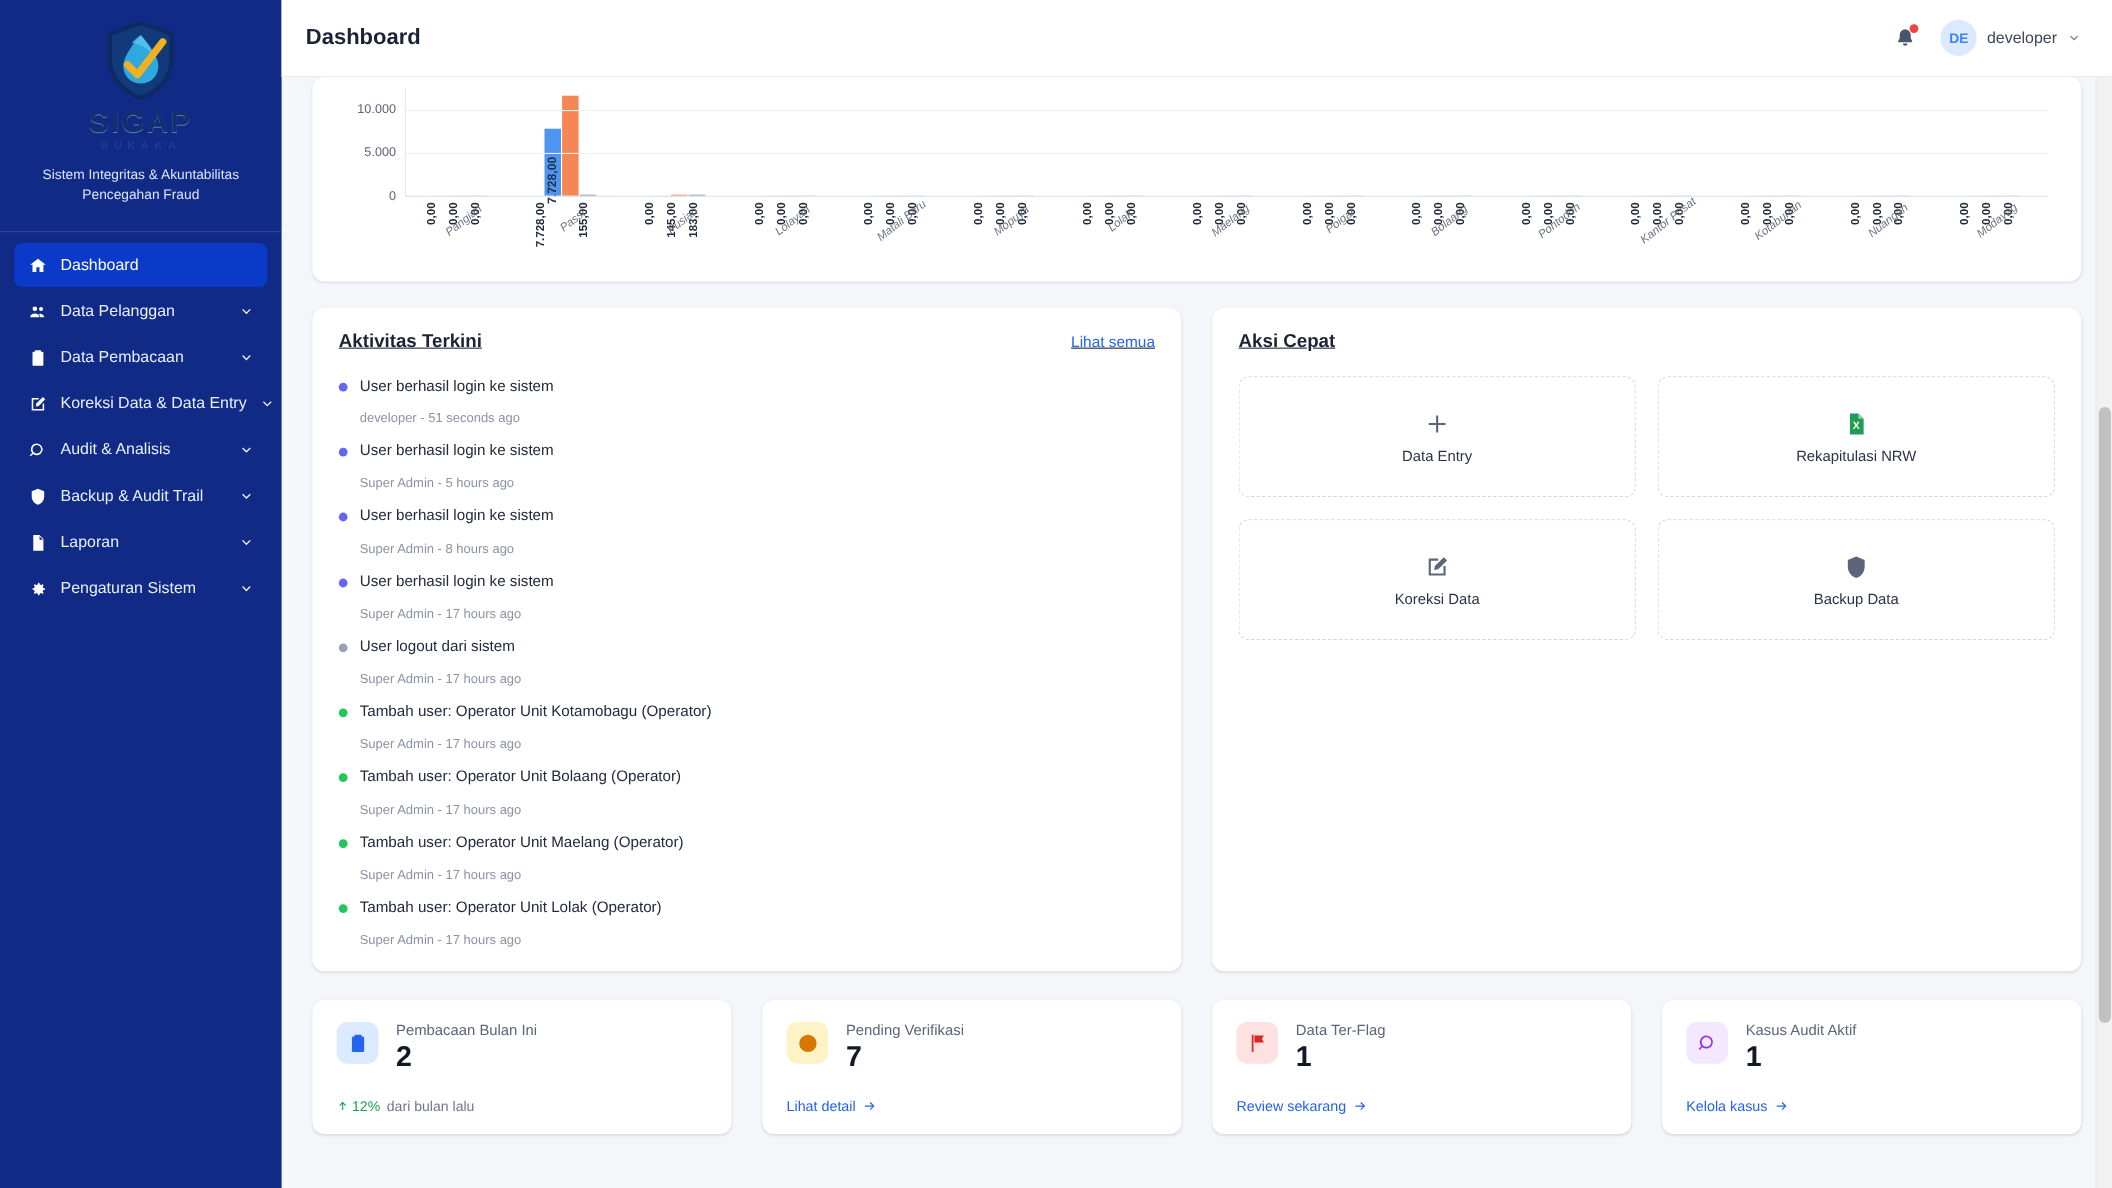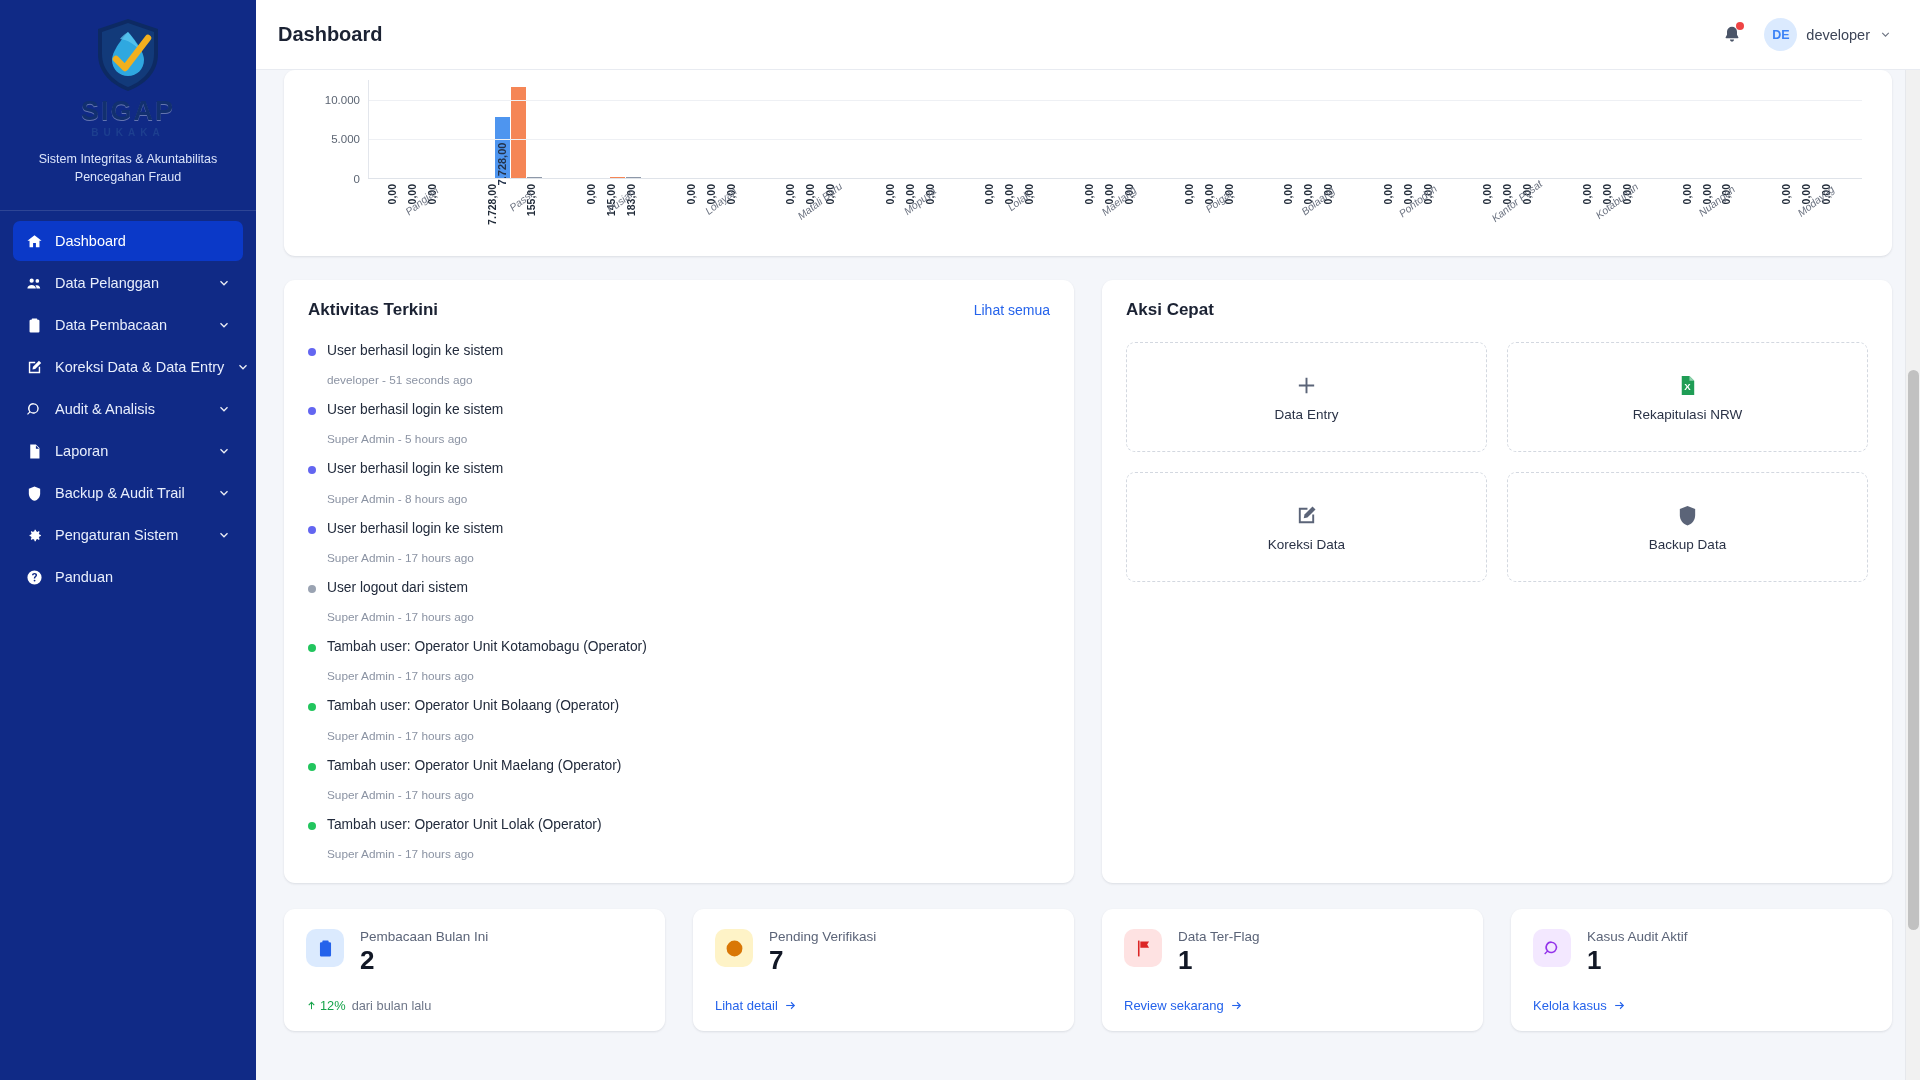--- a/index.html
+++ b/index.html
@@ -146,21 +146,21 @@
     position: absolute; top: 16px; left: 50%;
     font-size: 10.5px; color: #6b7280; font-style: italic;
     white-space: nowrap;
     transform-origin: left top;
     transform: rotate(-38deg) translate(-50%, 0);
   }
 
   
   .row2 { display: flex; gap: 28px; margin-top: 24px; }
   .panel { flex: 1 1 0; min-width: 0; padding: 20px 24px 22px; }
-  .panel-head { display: flex; align-items: center; justify-content: space-between; margin-bottom: 22px; }
+  .panel-head { display: flex; align-items: center; justify-content: space-between; margin-bottom: 22px; text-decoration: underline; }
   .panel-title { font-size: 17px; font-weight: 700; color: #1b2233; }
   .link-blue { font-size: 14px; color: #2563eb; cursor: pointer; text-decoration: none; }
 
   .activity { display: flex; flex-direction: column; gap: 14px; }
   .act-item { display: flex; gap: 11px; align-items: flex-start; }
   .dot { width: 8px; height: 8px; border-radius: 50%; margin-top: 6px; flex: 0 0 8px; }
   .act-text { font-size: 13.8px; color: #222b3c; line-height: 1.25; }
   .act-meta { font-size: 11.8px; color: #8b93a3; margin-top: 14px; }
 
   .qa-grid { display: grid; grid-template-columns: 1fr 1fr; gap: 20px; }
@@ -279,57 +279,49 @@
             </svg>
           </span>
           <span class="nav-label">Audit &amp; Analisis</span>
           <span class="chev"><svg viewBox="0 0 24 24">
               <polyline points="6,9 12,15 18,9"></polyline>
             </svg></span>
         </div>
         <div class="nav-item">
           <span class="nav-icon">
             <svg class="" viewBox="0 0 24 24">
-              <path d="M6 2h8l5 5v15H6zm8 1.6V8h4.4zM8.5 12h7v1.6h-7zm0 3.4h7V17h-7z"></path>
+              <path d="M12 2 4 5.2v6.3C4 17 7.4 21 12 22.4 16.6 21 20 17 20 11.5V5.2z"></path>
             </svg>
           </span>
-          <span class="nav-label">Laporan</span>
+          <span class="nav-label">Backup &amp; Audit Trail</span>
           <span class="chev"><svg viewBox="0 0 24 24">
               <polyline points="6,9 12,15 18,9"></polyline>
             </svg></span>
         </div>
         <div class="nav-item">
           <span class="nav-icon">
             <svg class="" viewBox="0 0 24 24">
-              <path d="M12 2 4 5.2v6.3C4 17 7.4 21 12 22.4 16.6 21 20 17 20 11.5V5.2z"></path>
+              <path d="M6 2h8l5 5v15H6zm8 1.6V8h4.4zM8.5 12h7v1.6h-7zm0 3.4h7V17h-7z"></path>
             </svg>
           </span>
-          <span class="nav-label">Backup &amp; Audit Trail</span>
+          <span class="nav-label">Laporan</span>
           <span class="chev"><svg viewBox="0 0 24 24">
               <polyline points="6,9 12,15 18,9"></polyline>
             </svg></span>
         </div>
         <div class="nav-item">
           <span class="nav-icon">
             <svg class="" viewBox="0 0 24 24">
               <path d="M12 8.2a3.8 3.8 0 1 0 0 7.6 3.8 3.8 0 0 0 0-7.6zm9 4.6v-1.6l-2.1-.5a7 7 0 0 0-.8-2l1.2-1.8-1.2-1.2-1.8 1.2a7 7 0 0 0-2-.8L13.8 4h-1.6l-.5 2.1a7 7 0 0 0-2 .8L7.9 5.7 6.7 6.9l1.2 1.8a7 7 0 0 0-.8 2L5 11.2v1.6l2.1.5a7 7 0 0 0 .8 2l-1.2 1.8 1.2 1.2 1.8-1.2a7 7 0 0 0 2 .8l.5 2.1h1.6l.5-2.1a7 7 0 0 0 2-.8l1.8 1.2 1.2-1.2-1.2-1.8a7 7 0 0 0 .8-2z"></path>
             </svg>
           </span>
           <span class="nav-label">Pengaturan Sistem</span>
           <span class="chev"><svg viewBox="0 0 24 24">
               <polyline points="6,9 12,15 18,9"></polyline>
             </svg></span>
-        </div>
-        <div class="nav-item">
-          <span class="nav-icon">
-            <svg class="" viewBox="0 0 24 24">
-              <path d="M12 2a10 10 0 1 0 0 20 10 10 0 0 0 0-20zm.1 15.6a1.3 1.3 0 1 1 0-2.6 1.3 1.3 0 0 1 0 2.6zm2-6.4c-.8.7-1.1 1.1-1.1 1.9v.4h-2v-.6c0-1.3.5-2 1.5-2.8.7-.6.9-.9.9-1.4 0-.7-.5-1.2-1.4-1.2-.8 0-1.4.5-1.5 1.3H8.5c.1-1.9 1.5-3.1 3.6-3.1 2.1 0 3.5 1.1 3.5 2.9 0 1-.4 1.7-1.5 2.6z"></path>
-            </svg>
-          </span>
-          <span class="nav-label">Panduan</span>
         </div>
       </nav>
   </aside>
 
   <div class="main-wrap">
     <header class="topbar">
       <div class="page-title">Dashboard</div>
       <div class="topbar-right">
         <div class="bell">
           <svg viewBox="0 0 24 24">

